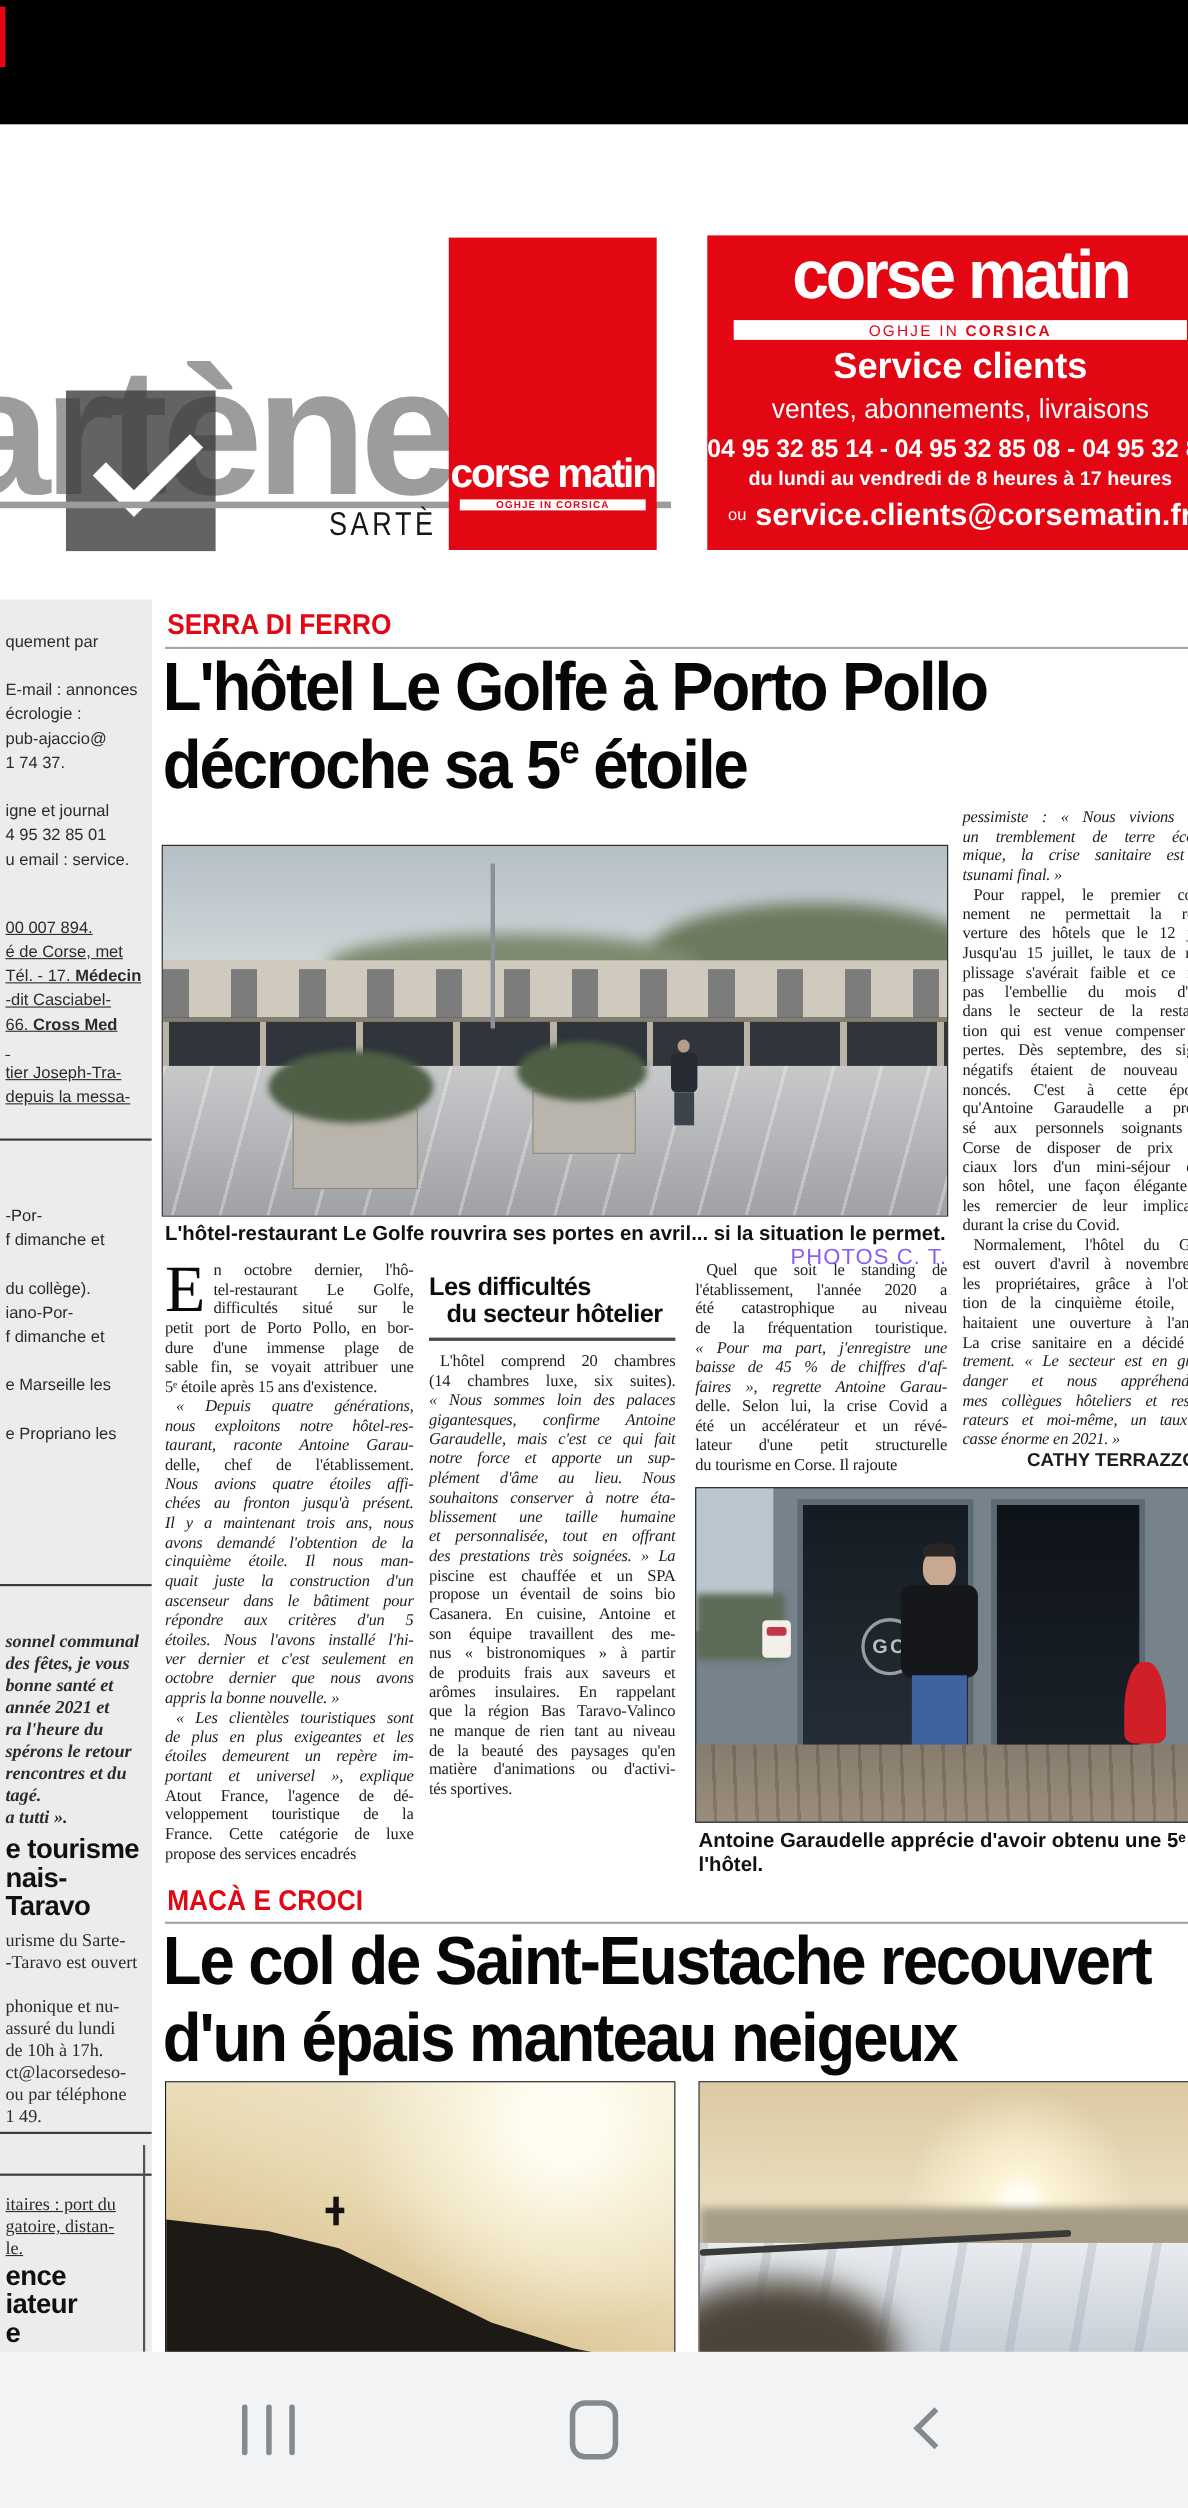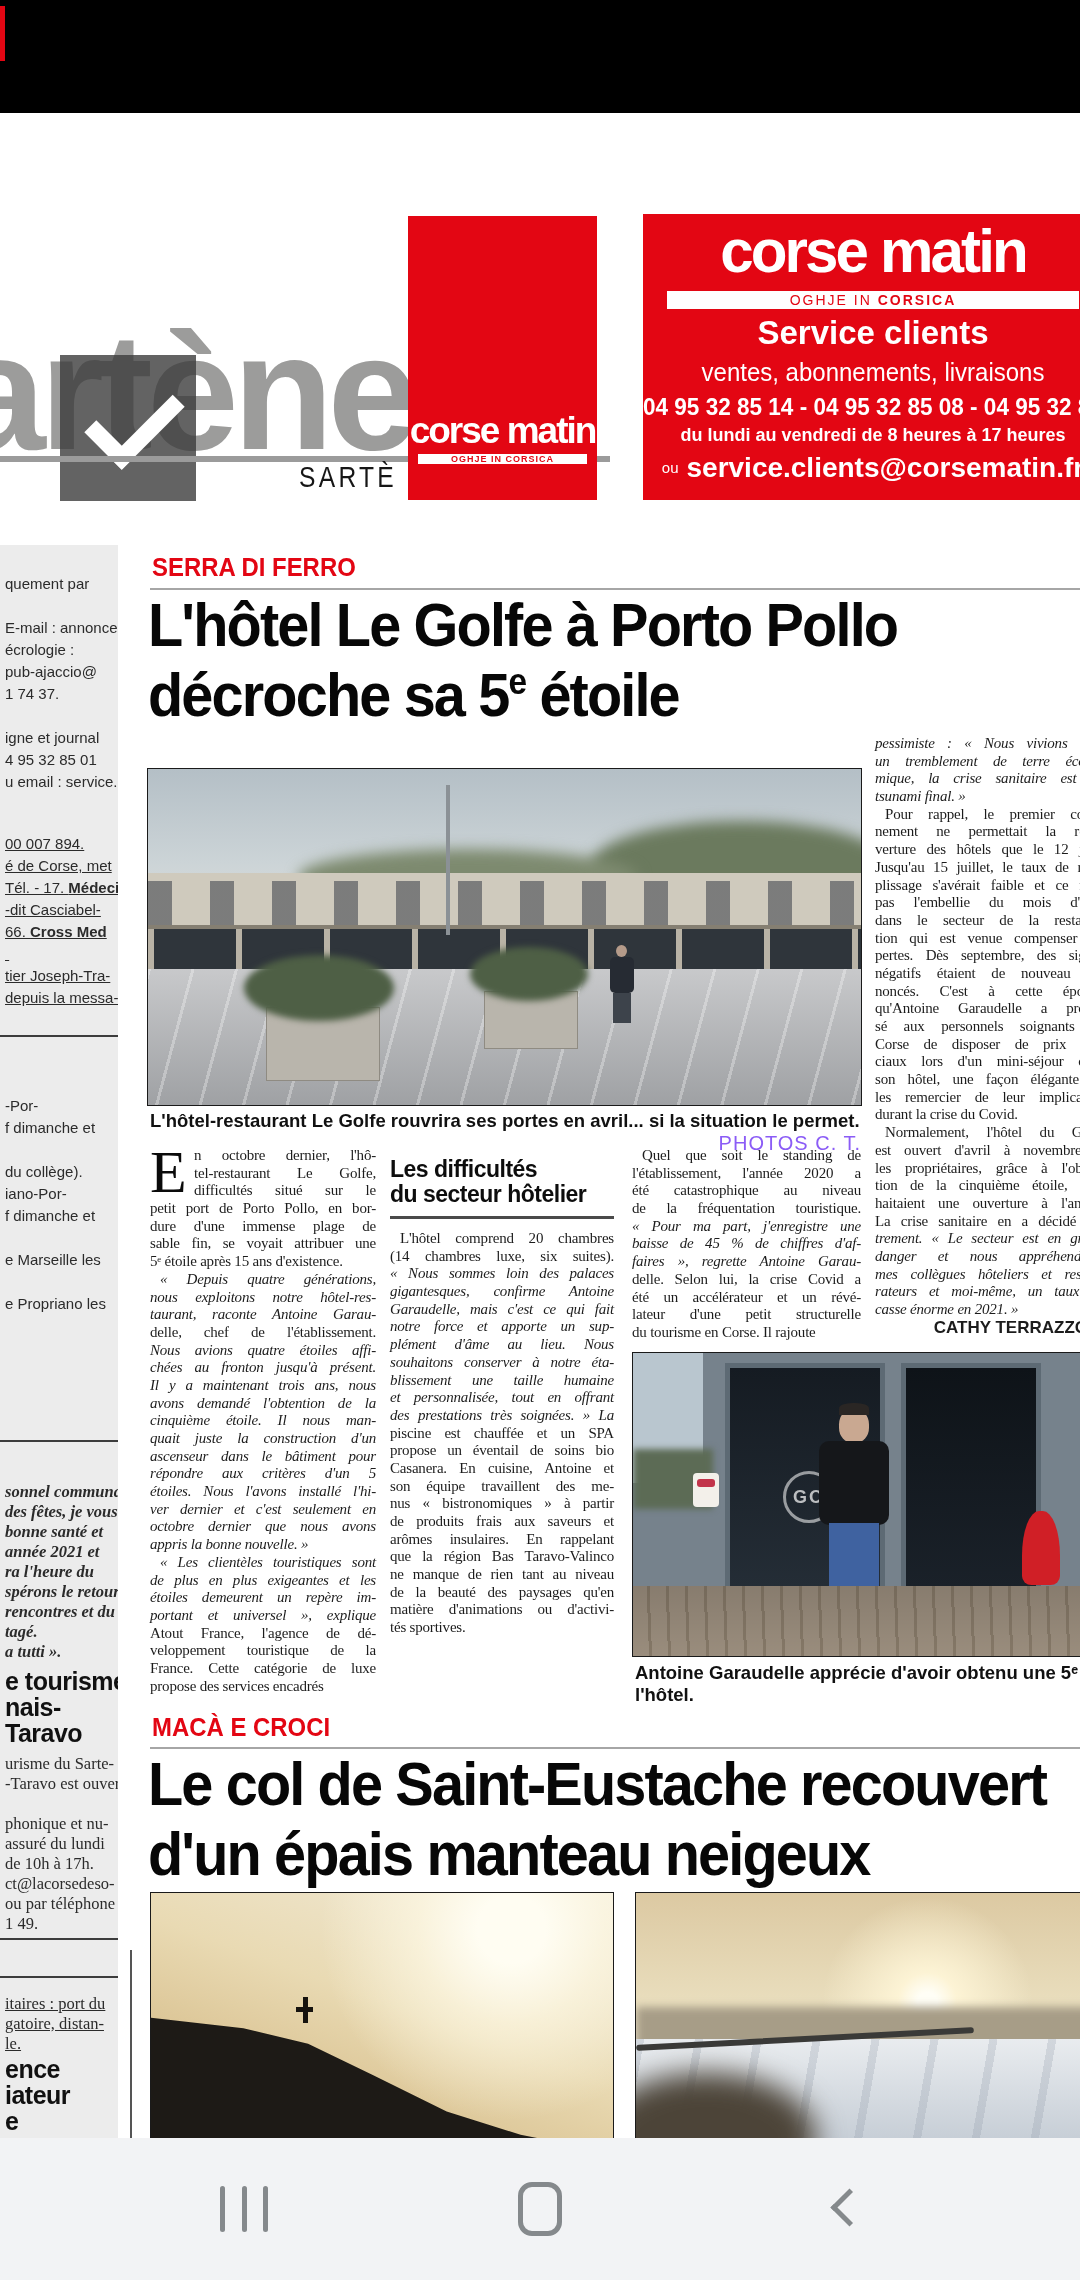--- a/index.html
+++ b/index.html
@@ -32,21 +32,21 @@
   .rb2-service{position:absolute;left:0;top:100px;width:100%;text-align:center;font-size:33px;font-weight:700;}
   .rb2-sub{position:absolute;left:0;top:144px;width:100%;text-align:center;font-size:25px;font-weight:400;
     transform:scaleX(.96);}
   .rb2-phones{position:absolute;left:0;top:180px;width:100%;text-align:center;font-size:23px;font-weight:700;
     white-space:nowrap;transform:scaleX(.98);transform-origin:left;}
   .rb2-hours{position:absolute;left:0;top:211px;width:100%;text-align:center;font-size:18px;font-weight:700;}
   .rb2-email{position:absolute;left:0;top:238px;width:100%;text-align:center;font-size:28px;font-weight:700;
     white-space:nowrap;}
   .rb2-email .ou{font-size:15px;font-weight:400;vertical-align:4px;margin-right:8px;}
   
-  .sidebar{position:absolute;left:0;top:545px;width:118px;height:1593px;background:#ececec;
+  .sidebar{position:absolute;left:0;top:545px;width:138px;height:1593px;background:#ececec;
     overflow:hidden;color:#2b2b2b;}
   .sb-block{padding-left:5px;}
   .sb-line{white-space:nowrap;}
   .sb-sans .sb-line{font-size:15px;line-height:22px;font-family:"Liberation Sans","DejaVu Sans",sans-serif;}
   .sb-serif .sb-line{font-size:16.5px;line-height:20px;font-family:"Liberation Serif","DejaVu Serif",serif;}
   .sb-serif-it .sb-line{font-size:16.5px;line-height:20px;font-style:italic;font-weight:700;
     font-family:"Liberation Serif","DejaVu Serif",serif;}
   .sb-bold .sb-line{font-size:25px;line-height:26px;font-weight:700;letter-spacing:-.5px;color:#111;}
   .sb-rule{height:2px;background:#3c3c3c;}
   .sb-line b{font-weight:700;}
@@ -317,21 +317,21 @@
         <div class="bl it">étoiles demeurent un repère im-</div>
         <div class="bl it">portant et universel », explique</div>
         <div class="bl">Atout France, l'agence de dé-</div>
         <div class="bl">veloppement touristique de la</div>
         <div class="bl">France. Cette catégorie de luxe</div>
         <div class="bl end">propose des services encadrés</div>
       </div>
   </div>
   <div class="col" style="left:390px;width:224px;">
     <div class="subhead">Les difficultés</div>
-    <div class="subhead" style="margin-top:0;">du secteur hôtelier</div>
+    <div class="subhead" style="margin-top:0;margin-left:16px;">du secteur hôtelier</div>
     <div class="subhead-rule"></div>
     <div>
         <div class="bl pind">L'hôtel comprend 20 chambres</div>
         <div class="bl">(14 chambres luxe, six suites).</div>
         <div class="bl it">« Nous sommes loin des palaces</div>
         <div class="bl it">gigantesques, confirme Antoine</div>
         <div class="bl it">Garaudelle, mais c'est ce qui fait</div>
         <div class="bl it">notre force et apporte un sup-</div>
         <div class="bl it">plément d'âme au lieu. Nous</div>
         <div class="bl it">souhaitons conserver à notre éta-</div>

